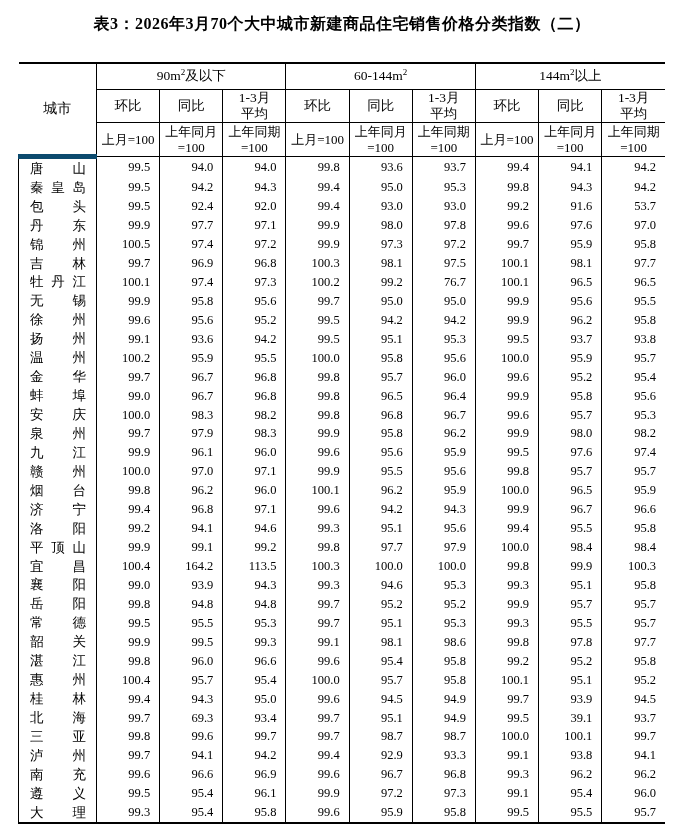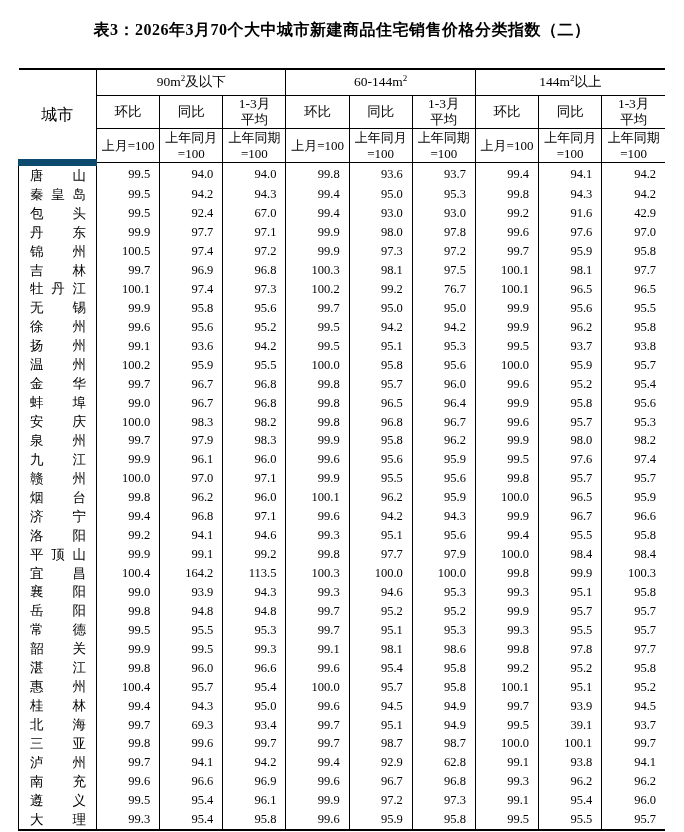--- a/index.html
+++ b/index.html
@@ -9,43 +9,43 @@
     width: 684px;
     height: 832px;
     font-family: "Liberation Serif", "DejaVu Serif", serif;
     color: #000000;
     overflow: hidden;
   }
   .page-title {
     text-align: center;
     font-weight: bold;
     font-size: 16px;
-    padding-top: 20px;
+    padding-top: 14px;
     letter-spacing: 0.5px;
   }
   table.price-index {
     border-collapse: collapse;
     table-layout: fixed;
     width: 647px;
     margin: 27px 0 0 18px;
   }
   col.city-col { width: 78px; }
   th, td { padding: 0; font-weight: normal; }
   thead th {
     text-align: center;
     vertical-align: middle;
     white-space: pre-line;
     font-size: 13.5px;
     line-height: 1.2;
     border-radius: 12px;
   }
   tr.group-row th { height: 25px; border-top: 2px solid #000; }
   th.city-header {
-    border-bottom: 7px solid #0c4a6e;
-    font-size: 16px;
+    border-bottom: 5px solid #0c4a6e;
+    font-size: 14px;
   }
   th.group-cell {
     border-left: 1px solid #000;
     border-bottom: 1px solid #000;
   }
   th.group-cell sup { font-size: 9px; line-height: 0; }
   tr.metric-row th {
     height: 30px;
     border-left: 1px solid #000;
     border-bottom: 1px solid #000;
@@ -172,27 +172,27 @@
       </tr>
       <tr>
         <td class="city-cell">
           <div class="city-flex">
             <span>包</span>
             <span>头</span>
           </div>
         </td>
         <td class="value-cell">99.5</td>
         <td class="value-cell">92.4</td>
-        <td class="value-cell">67.0</td>
+        <td class="value-cell">92.0</td>
         <td class="value-cell">99.4</td>
         <td class="value-cell">93.0</td>
         <td class="value-cell">93.0</td>
         <td class="value-cell">99.2</td>
         <td class="value-cell">91.6</td>
-        <td class="value-cell">42.9</td>
+        <td class="value-cell">53.7</td>
       </tr>
       <tr>
         <td class="city-cell">
           <div class="city-flex">
             <span>丹</span>
             <span>东</span>
           </div>
         </td>
         <td class="value-cell">99.9</td>
         <td class="value-cell">97.7</td>
@@ -670,21 +670,21 @@
           <div class="city-flex">
             <span>泸</span>
             <span>州</span>
           </div>
         </td>
         <td class="value-cell">99.7</td>
         <td class="value-cell">94.1</td>
         <td class="value-cell">94.2</td>
         <td class="value-cell">99.4</td>
         <td class="value-cell">92.9</td>
-        <td class="value-cell">62.8</td>
+        <td class="value-cell">93.3</td>
         <td class="value-cell">99.1</td>
         <td class="value-cell">93.8</td>
         <td class="value-cell">94.1</td>
       </tr>
       <tr>
         <td class="city-cell">
           <div class="city-flex">
             <span>南</span>
             <span>充</span>
           </div>

